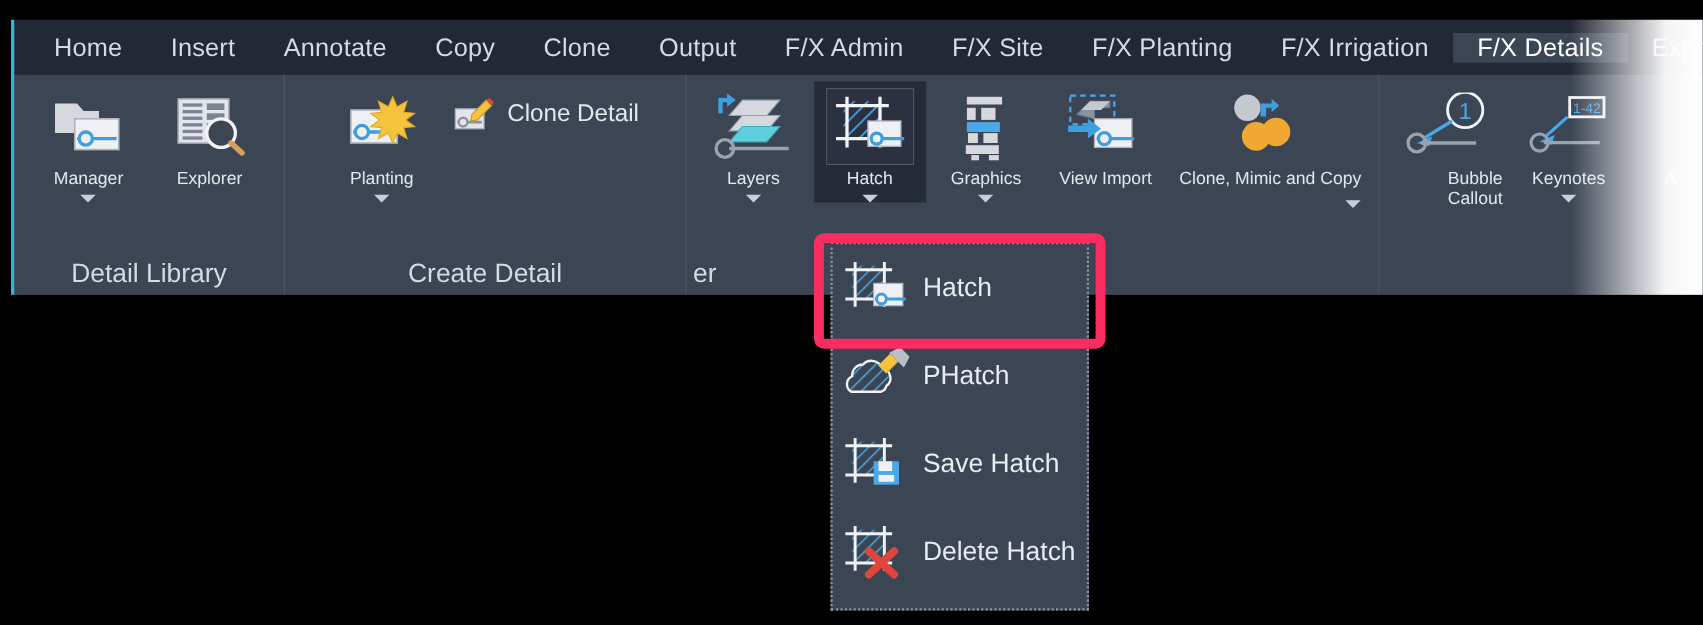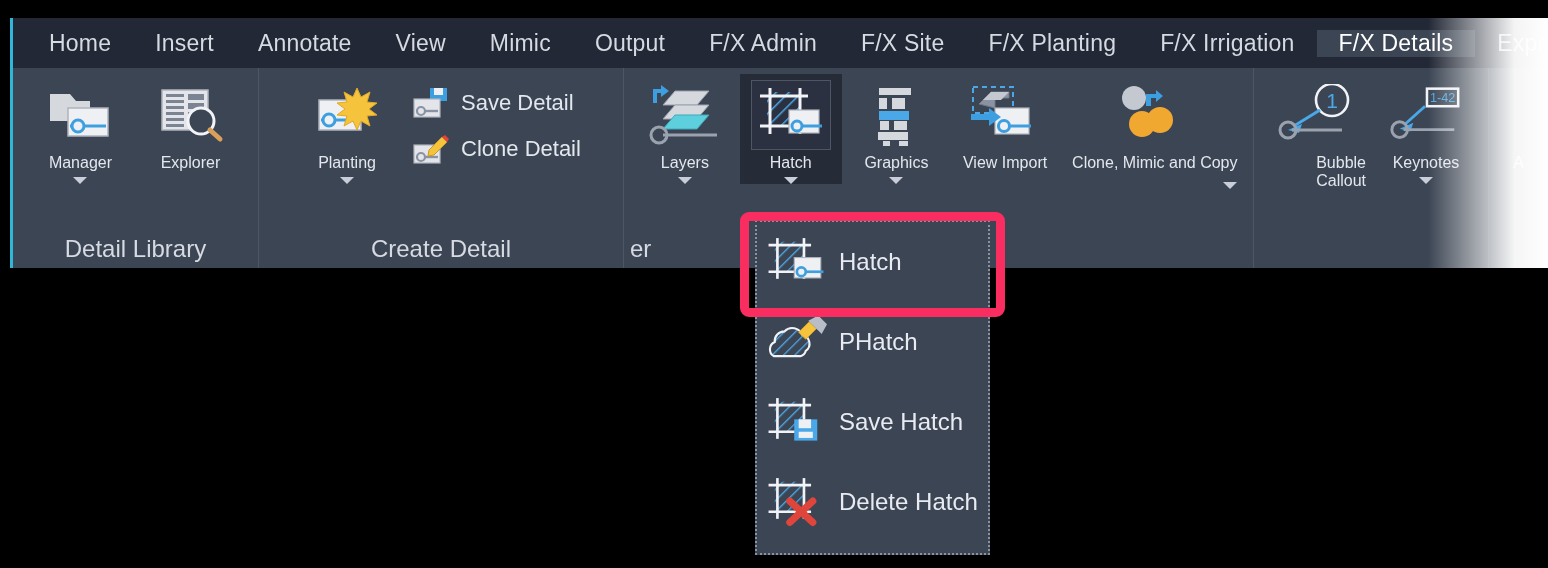--- a/index.html
+++ b/index.html
@@ -125,24 +125,24 @@
       <div class="tab">
           <span>Home</span>
         </div>
       <div class="tab">
           <span>Insert</span>
         </div>
       <div class="tab">
           <span>Annotate</span>
         </div>
       <div class="tab">
-          <span>View</span>
-        </div>
-      <div class="tab">
-          <span>Mimic</span>
+          <span>Copy</span>
+        </div>
+      <div class="tab">
+          <span>Clone</span>
         </div>
       <div class="tab">
           <span>Output</span>
         </div>
       <div class="tab">
           <span>F/X Admin</span>
         </div>
       <div class="tab">
           <span>F/X Site</span>
         </div>
@@ -215,32 +215,20 @@
                   <line x1="10" y1="36" x2="48" y2="36" stroke="#3e9fe0" stroke-width="3"></line>
                   <circle cx="18" cy="36" r="6" fill="#eef0f3" stroke="#3e9fe0" stroke-width="3"></circle>
                   <path d="M46 4 l4 9 9-5 -3 10 10 1 -8 6 8 6 -10 1 3 10 -9-5 -4 9 -4-9 -9 5 3-10 -10-1 8-6 -8-6 10-1 -3-10 9 5z" fill="#f5c33c" stroke="#e0a92a" stroke-width="1"></path>
                 </svg>
               </div>
               <div class="blabel">Planting</div>
               <div class="caret"></div>
             </div>
 
             <div class="btn-col">
-              <div class="btn-row">
-                <div class="iconbox-s">
-                  <svg width="38" height="34" viewBox="0 0 38 34">
-                    <rect x="18" y="2" width="17" height="13" fill="#3e9fe0"></rect>
-                    <rect x="22" y="2" width="9" height="7" fill="#eef0f3"></rect>
-                    <rect x="2" y="13" width="26" height="18" fill="#e3e5ea" stroke="#aeb3bd" stroke-width="1.2"></rect>
-                    <line x1="4" y1="25" x2="26" y2="25" stroke="#8b93a2" stroke-width="2.4"></line>
-                    <circle cx="9" cy="25" r="4" fill="#e3e5ea" stroke="#8b93a2" stroke-width="2.2"></circle>
-                  </svg>
-                </div>
-                <div class="rlabel">Save Detail</div>
-              </div>
               <div class="btn-row">
                 <div class="iconbox-s">
                   <svg width="38" height="34" viewBox="0 0 38 34">
                     <rect x="2" y="13" width="26" height="18" fill="#e3e5ea" stroke="#aeb3bd" stroke-width="1.2"></rect>
                     <line x1="4" y1="25" x2="26" y2="25" stroke="#8b93a2" stroke-width="2.4"></line>
                     <circle cx="9" cy="25" r="4" fill="#e3e5ea" stroke="#8b93a2" stroke-width="2.2"></circle>
                     <path d="M17 18 L30 5 l5 5 -13 13 -6 1z" fill="#f5c33c" stroke="#c99a22" stroke-width="1"></path>
                     <path d="M30 5 l5 5 2-3 -4-4z" fill="#e0453c"></path>
                   </svg>
                 </div>

